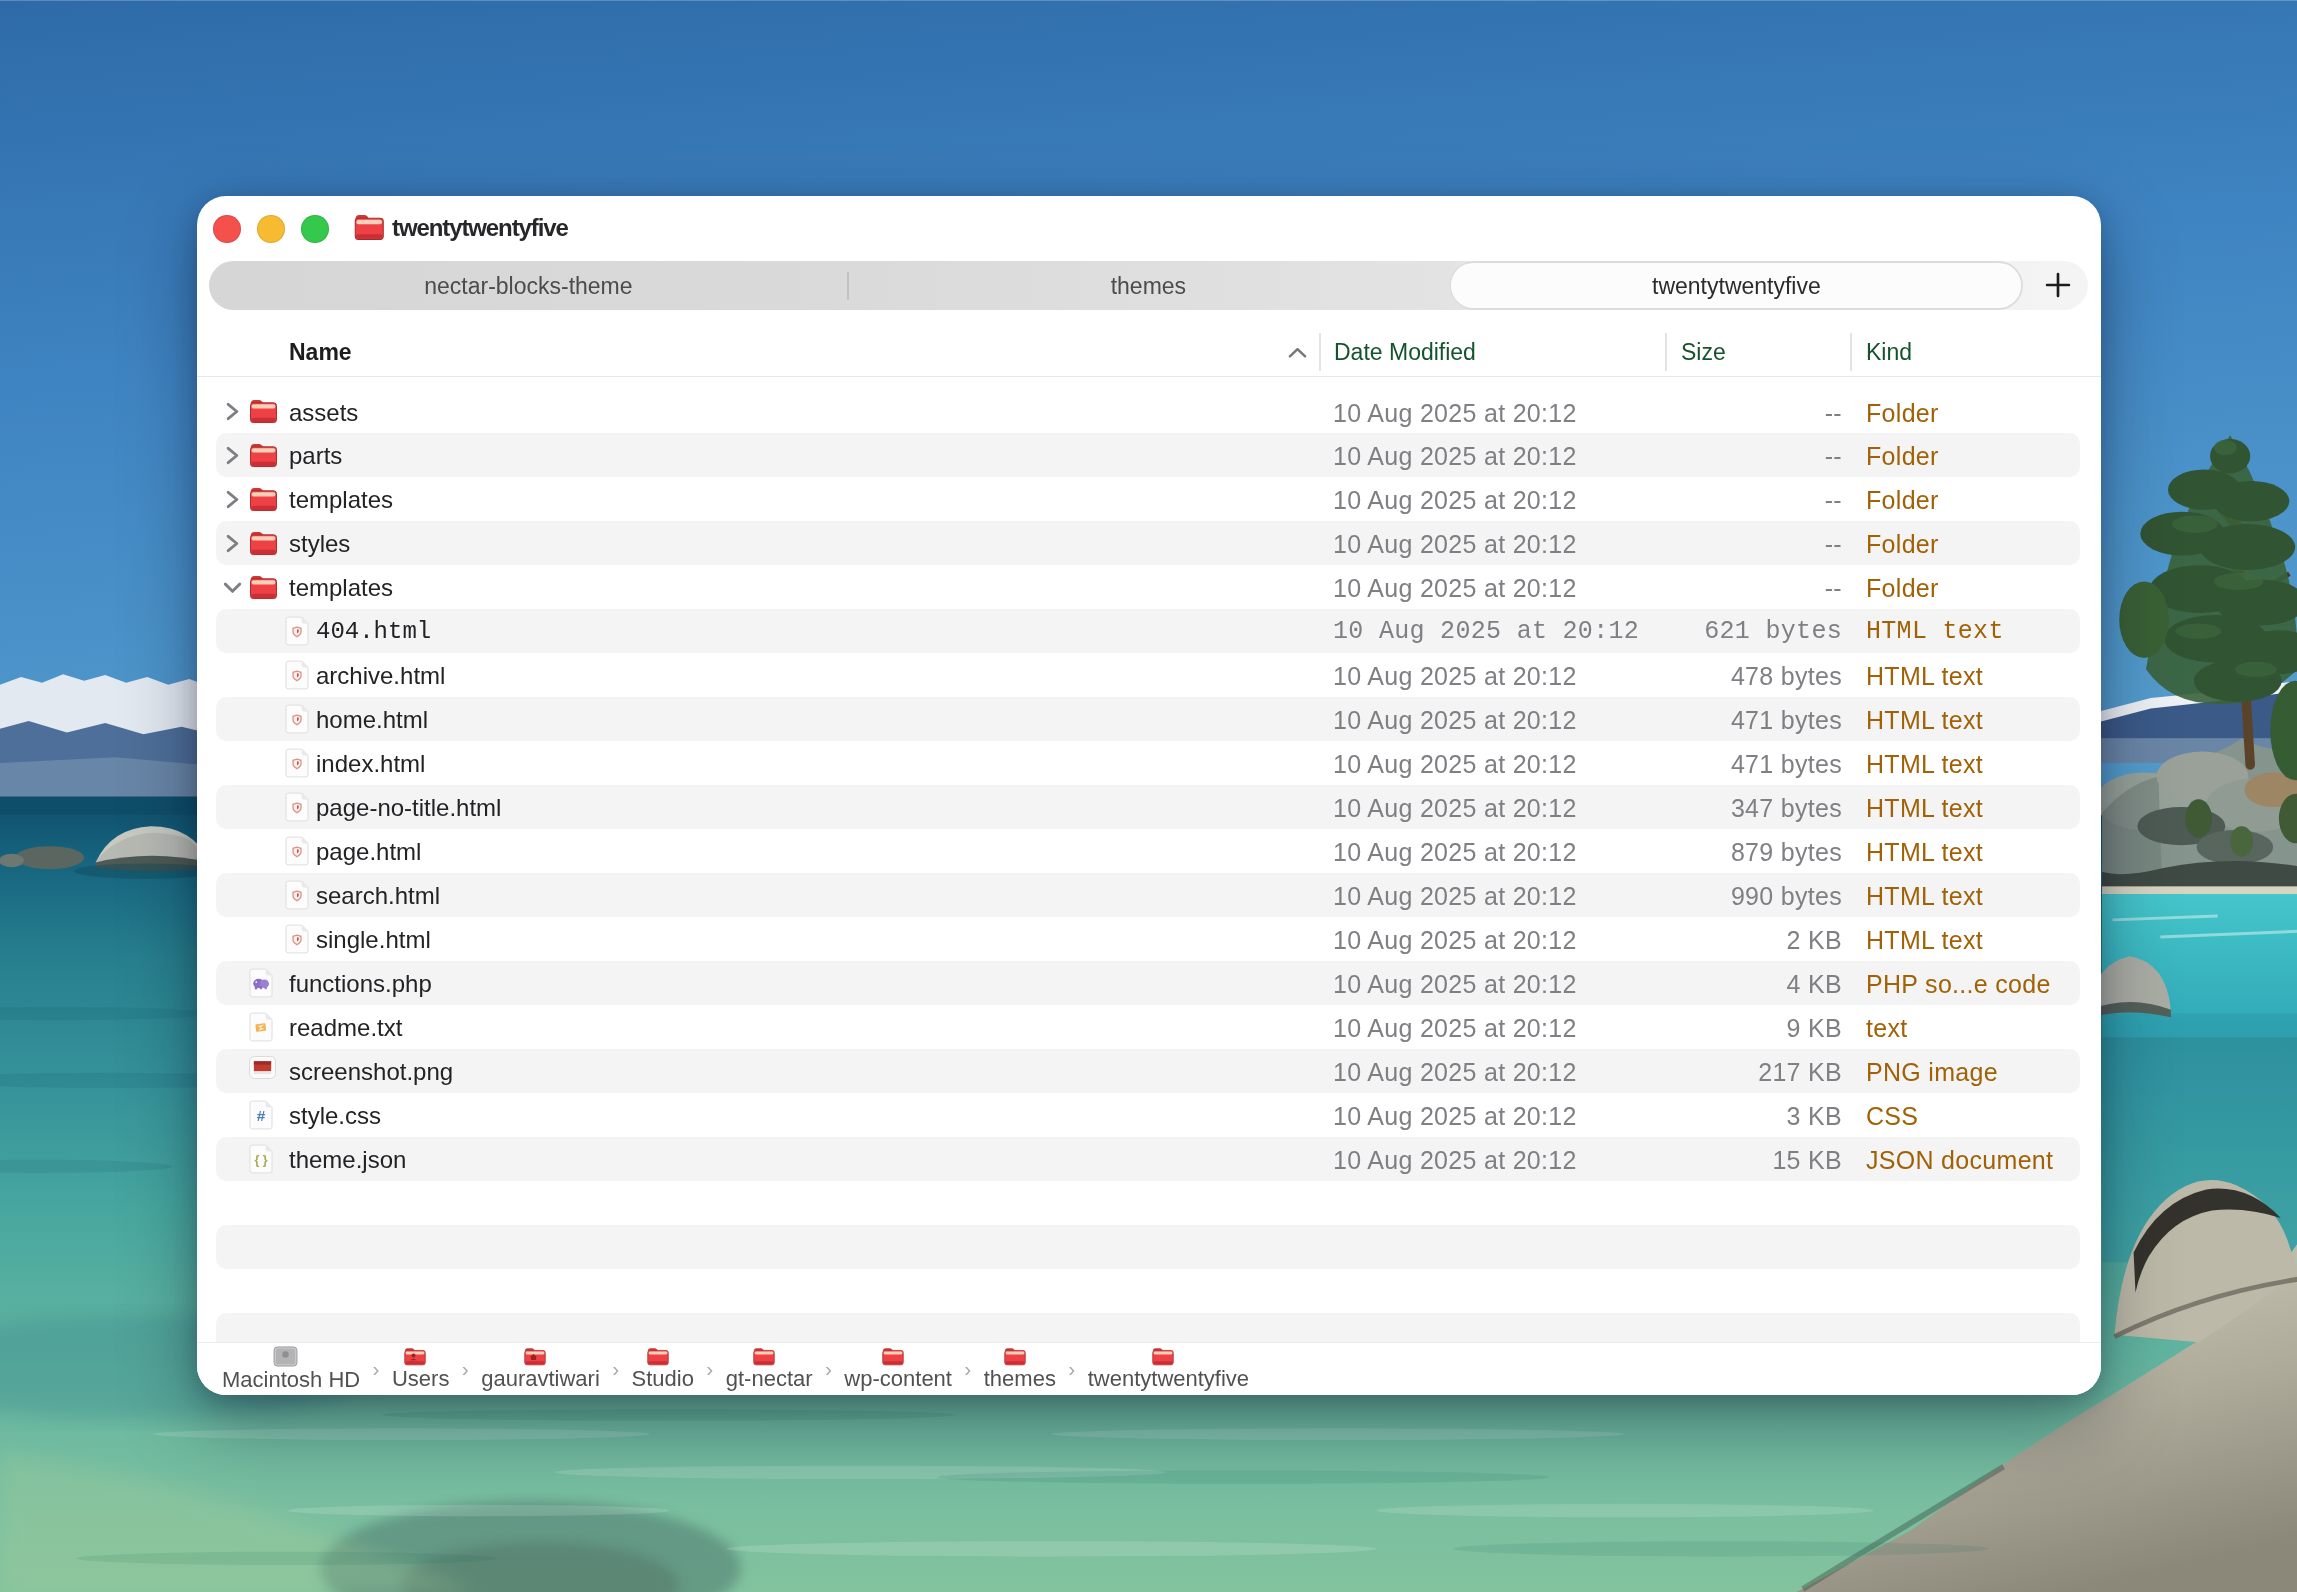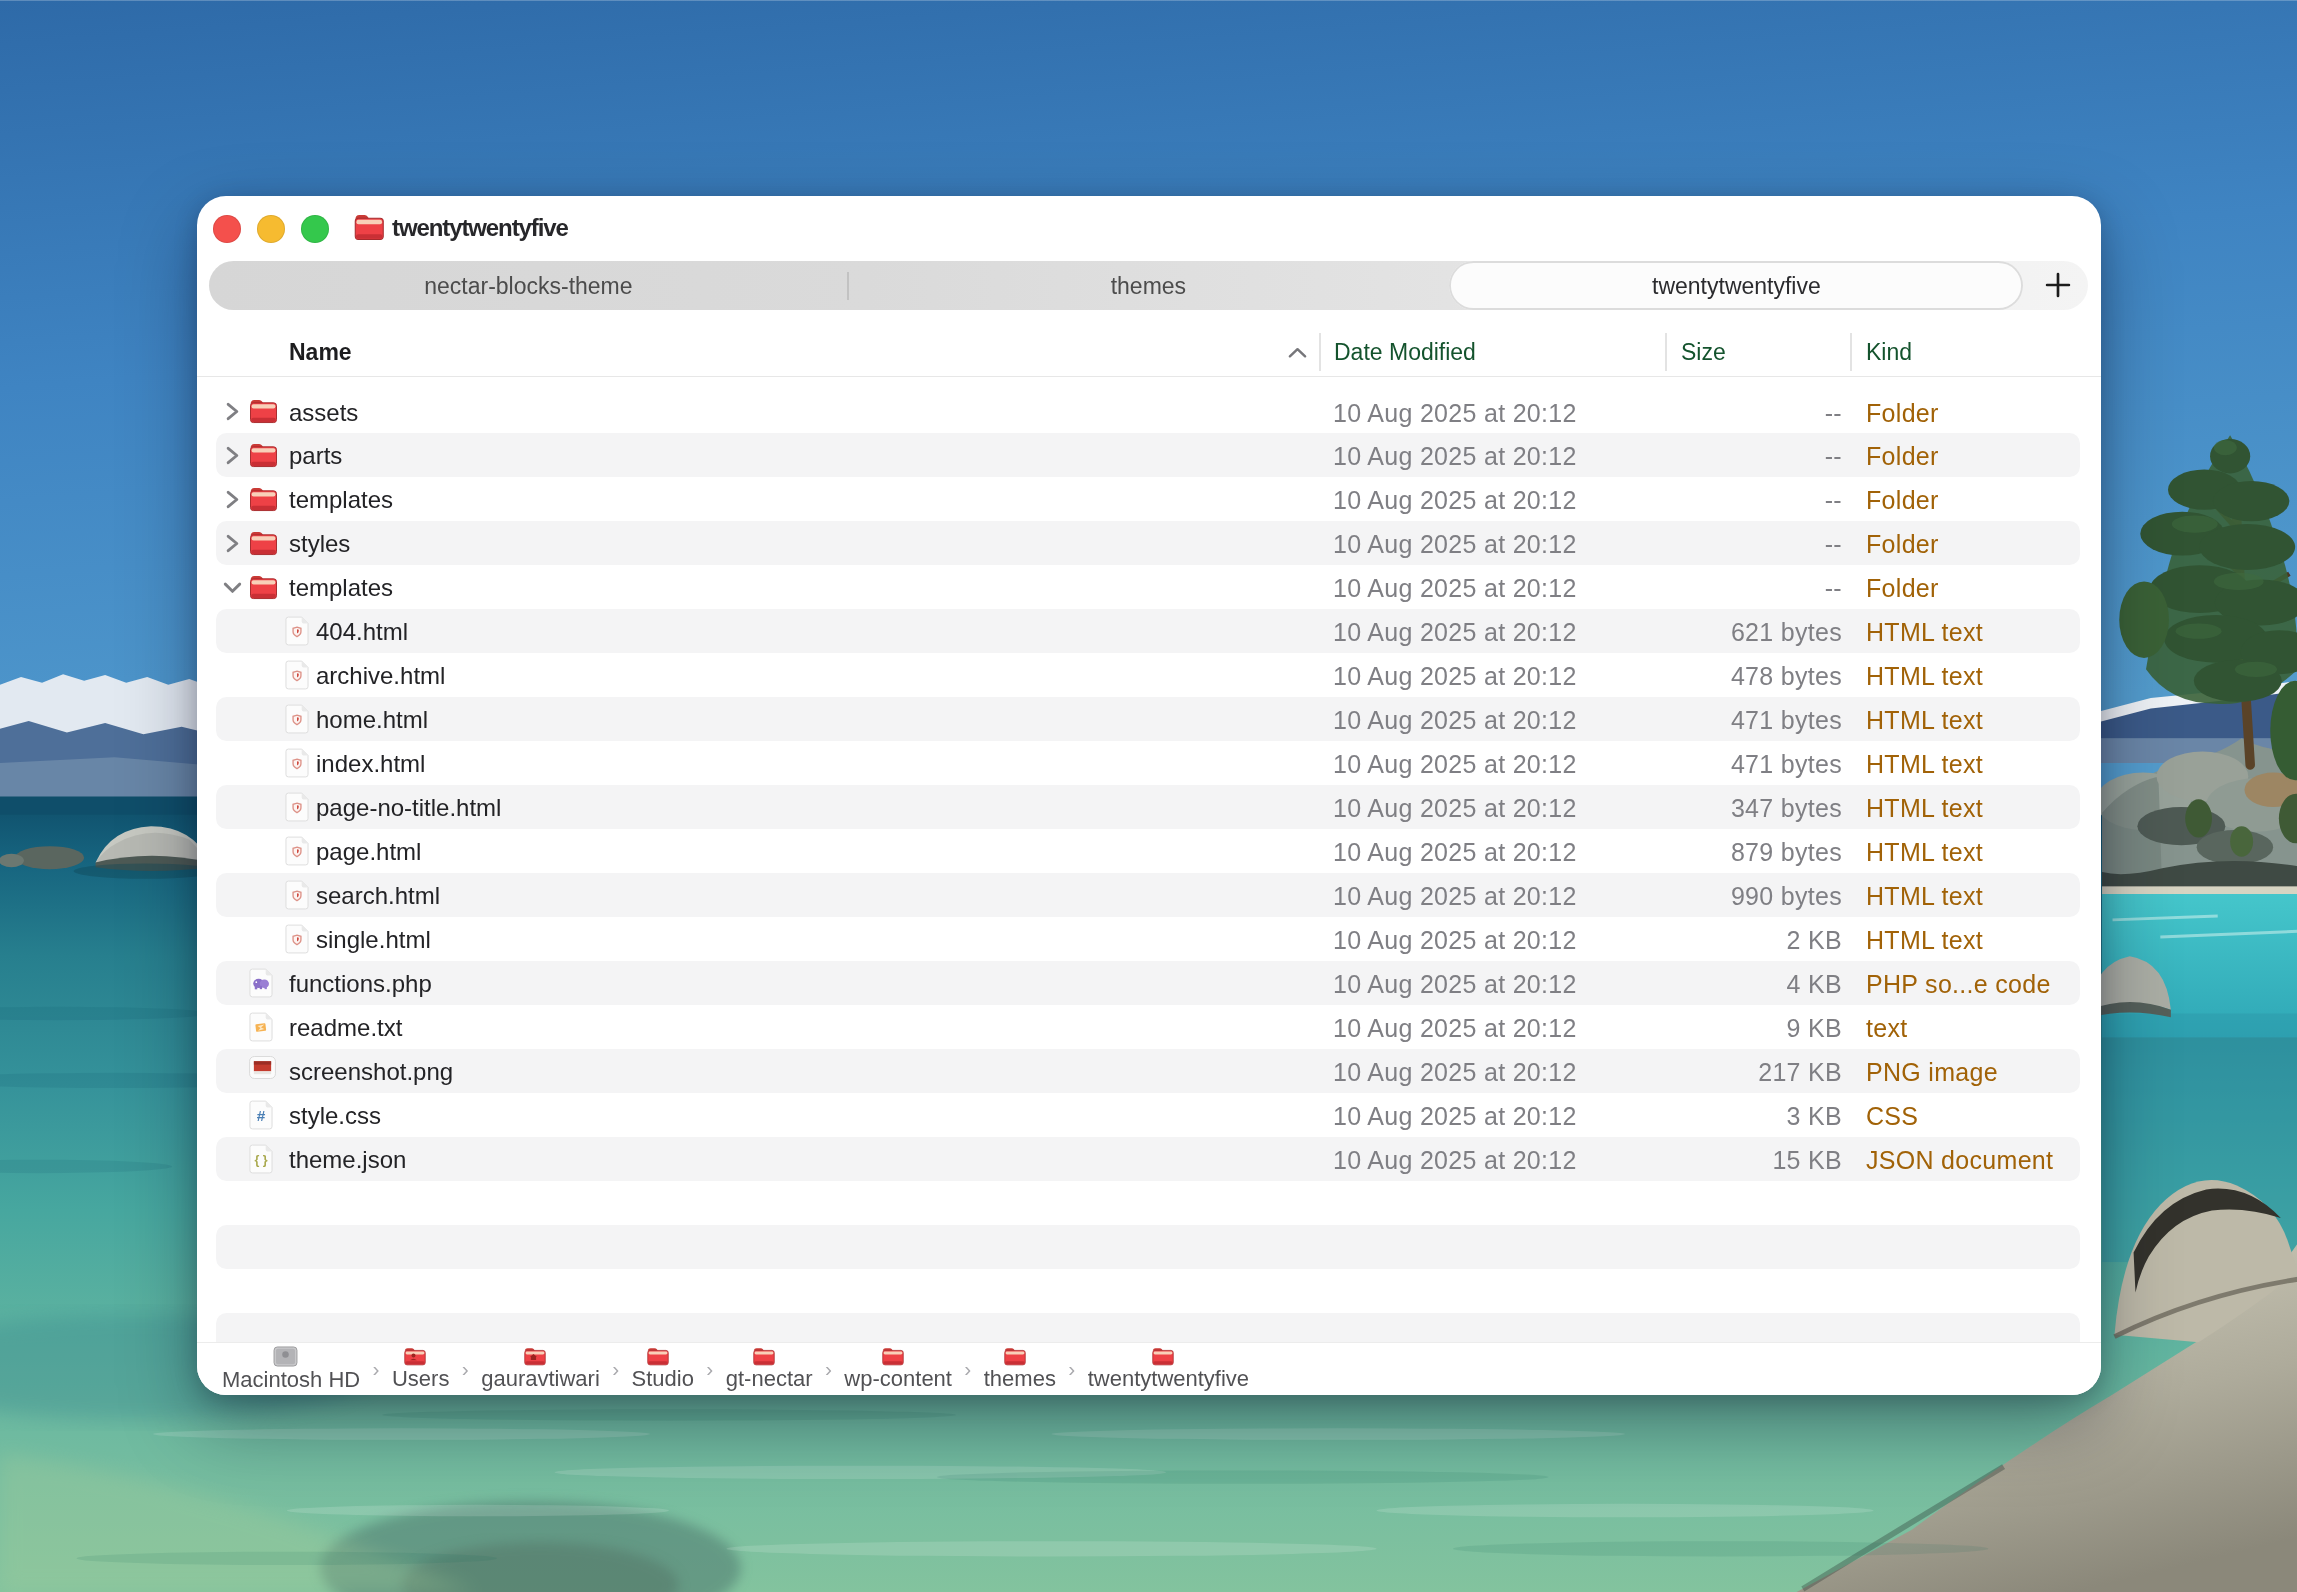--- a/index.html
+++ b/index.html
@@ -301,21 +301,21 @@
 <path d="M1.5 7 Q1.5 2 5.5 2 L10.5 2 Q12.5 2 13.5 3.6 L14.8 5.6 L1.5 5.6 Z" fill="#c93a36"></path>
 <rect x="1.5" y="5" width="27" height="20.5" rx="3" fill="#ee4146" stroke="#a62a2c" stroke-width="1"></rect>
 <rect x="2.6" y="6.6" width="24.8" height="4.2" rx="2" fill="#f8d8c0" opacity="0.95"></rect>
 <rect x="2.2" y="20.5" width="25.6" height="4.4" rx="2.2" fill="#c92f35"></rect>
 </svg></span>
             <span class="label">templates</span>
             <span class="date">10 Aug 2025 at 20:12</span>
             <span class="size">--</span>
             <span class="kind">Folder</span>
           </div>
-<div class="row even" style="top:231px;">
+<div class="row even" style="top:231px;font-family:Liberation Mono, monospace;">
             <span class="cicon"><svg width="24" height="30" viewBox="0 0 25 31">
 <path d="M1 3.5 Q1 1 3.5 1 L17.4 1 L24 7.6 L24 27.5 Q24 30 21.5 30 L3.5 30 Q1 30 1 27.5 Z" fill="#fcfcfc" stroke="#dcdcdc" stroke-width="1"></path>
 <path d="M17.4 1 L24 7.6 L19.4 7.6 Q17.4 7.6 17.4 5.6 Z" fill="#e9e9e9"></path>
 <path d="M12.5 11.5 L16.6 12.7 L16.6 16.4 Q16.6 19.6 12.5 21.4 Q8.4 19.6 8.4 16.4 L8.4 12.7 Z" fill="#fdf4f2" stroke="#dd9288" stroke-width="1.4"></path>
                 <path d="M12.5 13.6 L14.4 14.2 L14.1 16.8 L12.5 18.2 Z" fill="#cf4b40"></path>
 </svg></span>
             <span class="label l2">404.html</span>
             <span class="date">10 Aug 2025 at 20:12</span>
             <span class="size">621 bytes</span>
             <span class="kind">HTML text</span>

